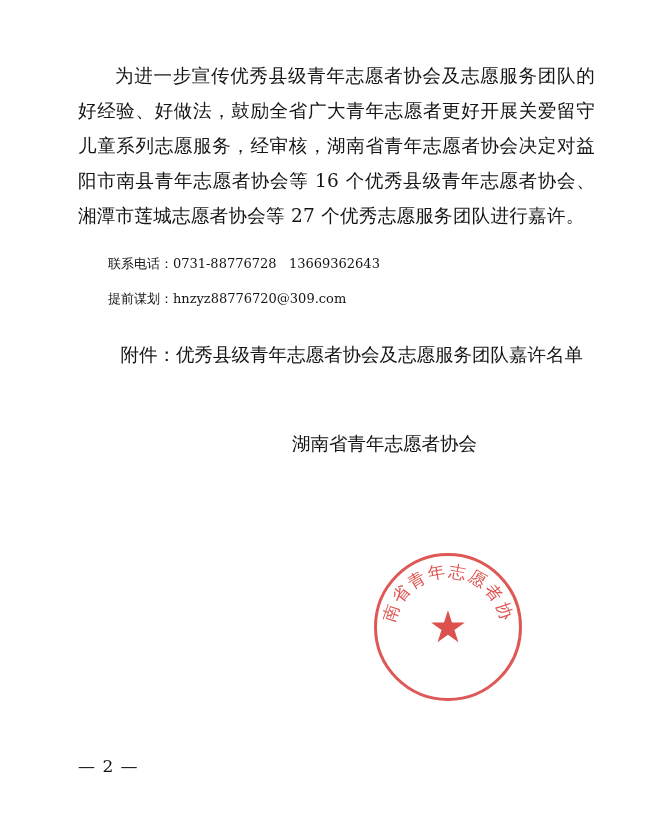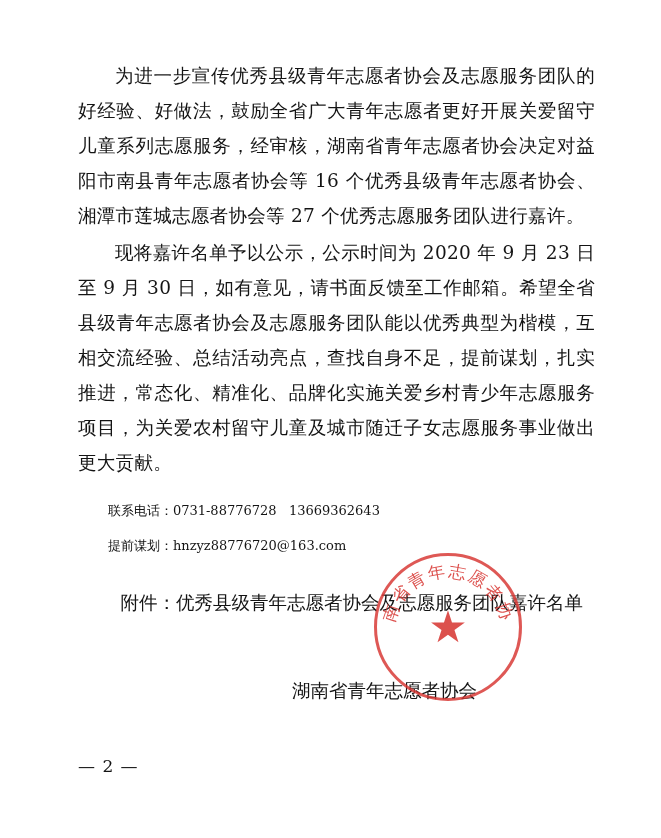--- a/index.html
+++ b/index.html
@@ -43,20 +43,21 @@
   }
   .contact-line {
     white-space: pre;
   }
   .attach-block {
     margin-top: 22px;
     padding-left: 2.3em;
     font-size: 18.5px;
     line-height: 35px;
     color: #141414;
+    font-family: Liberation Serif, serif;
   }
   .signature {
     margin-top: 54px;
     text-align: right;
     padding-right: 118px;
     font-size: 18.5px;
     line-height: 34px;
     color: #141414;
     position: relative;
   }
@@ -105,26 +106,25 @@
     letter-spacing: 1px;
   }
 </style>
 </head>
 <body>
 
 <div class="page">
 
   <div class="body-text">
     <p class="para">为进一步宣传优秀县级青年志愿者协会及志愿服务团队的好经验、好做法，鼓励全省广大青年志愿者更好开展关爱留守儿童系列志愿服务，经审核，湖南省青年志愿者协会决定对益阳市南县青年志愿者协会等 16 个优秀县级青年志愿者协会、湘潭市莲城志愿者协会等 27 个优秀志愿服务团队进行嘉许。</p>
-    <p class="para">现将嘉许名单予以公示，公示时间为 2020 年 9 月 23 日至 9 月 30 日，如有意见，请书面反馈至工作邮箱。希望全省县级青年志愿者协会及志愿服务团队能以优秀典型为楷模，互相交流经验、总结活动亮点，查找自身不足，提前谋划，扎实推进，常态化、精准化、品牌化实施关爱乡村青少年志愿服务项目，为关爱农村留守儿童及城市随迁子女志愿服务事业做出更大贡献。</p>
   </div>
 
   <div class="contact-block">
     <div class="contact-line"><span>联系电话：</span><span>0731-88776728   13669362643</span></div>
-    <div class="contact-line"><span>提前谋划：</span><span>hnzyz88776720@163.com</span></div>
+    <div class="contact-line"><span>提前谋划：</span><span>hnzyz88776720@309.com</span></div>
   </div>
 
   <div class="attach-block">
     <div>附件：优秀县级青年志愿者协会及志愿服务团队嘉许名单</div>
   </div>
 
   <div class="signature">
     <div class="sig-line">湖南省青年志愿者协会</div>
   </div>
 

